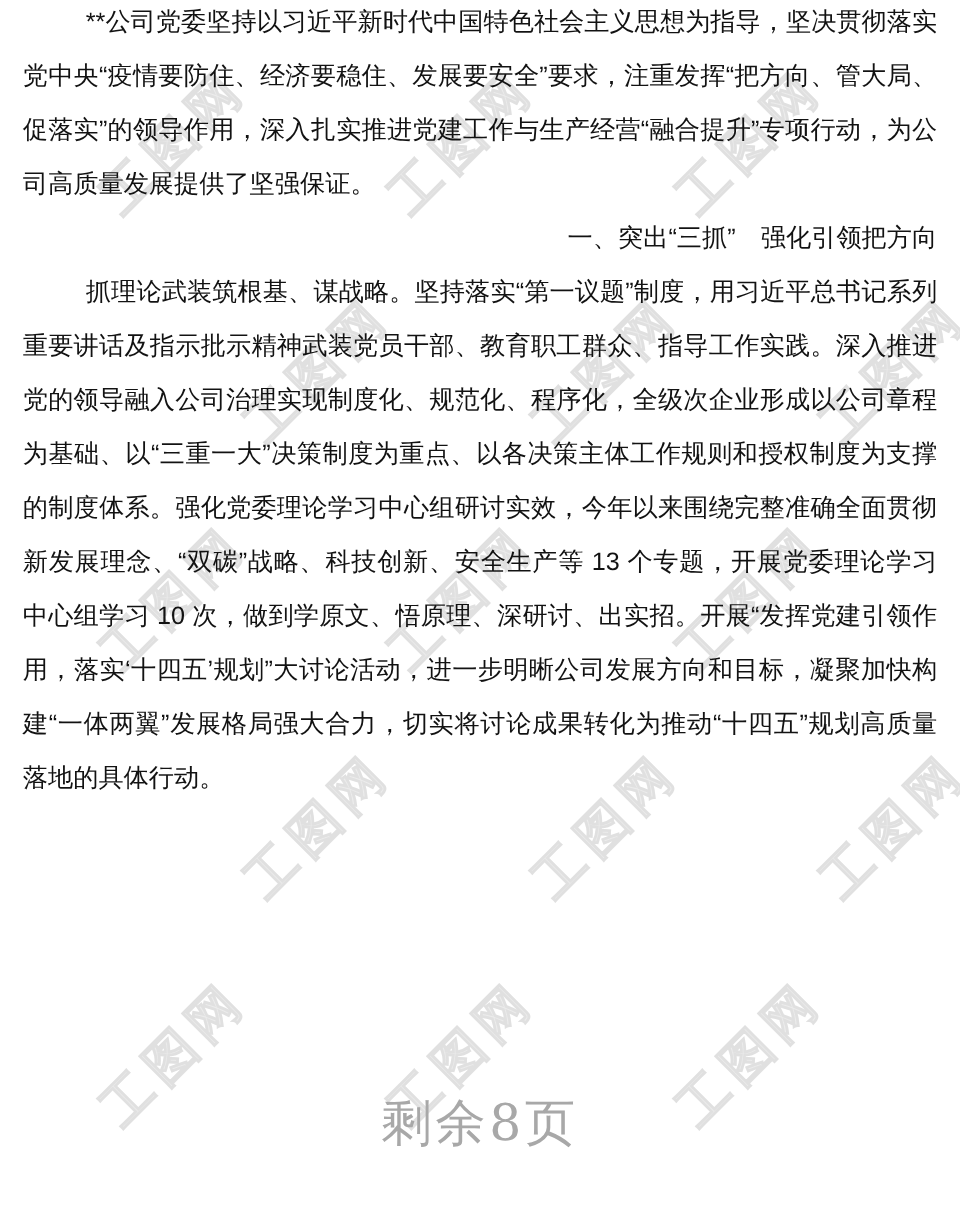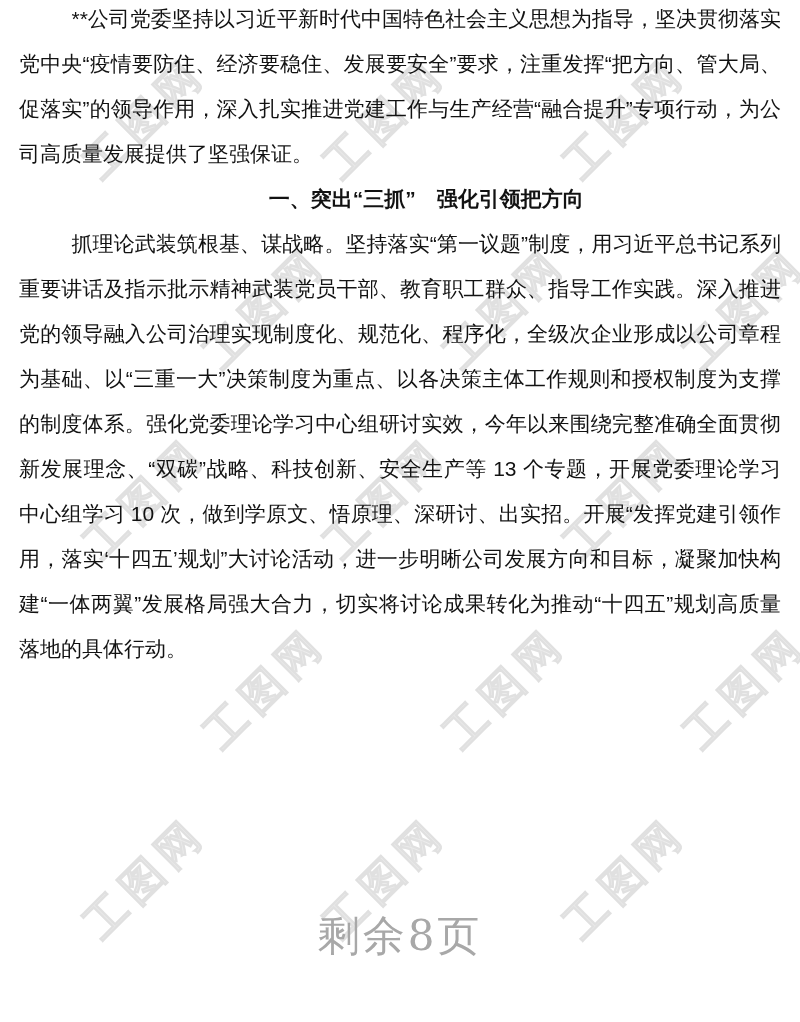--- a/index.html
+++ b/index.html
@@ -52,22 +52,22 @@
     line-height: 45px;
     text-align: justify;
     text-justify: inter-character;
   }
   .doc-content p {
     margin: 0;
     padding: 0;
     text-indent: 2.5em;
   }
   .doc-content p.heading {
-    font-weight: bold;
-    text-align: center;
+    font-weight: normal;
+    text-align: right;
   }
   
   .footer-notice {
     position: absolute;
     top: 908px;
     left: 0;
     right: 0;
     z-index: 3;
     display: flex;
     justify-content: center;

